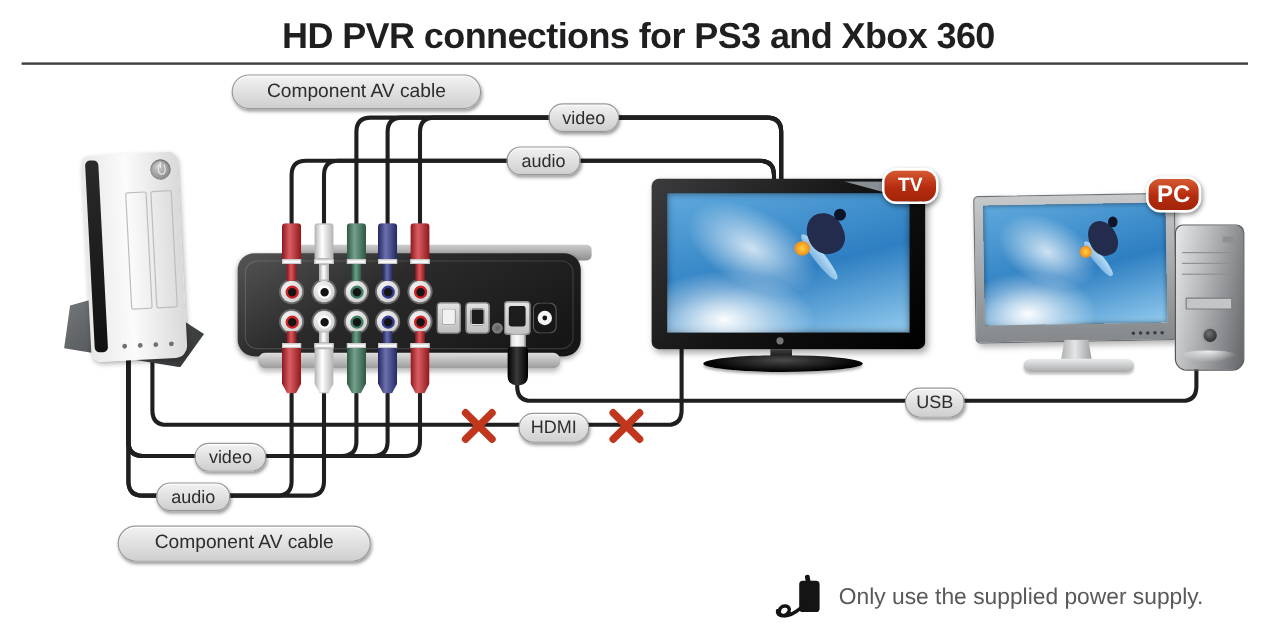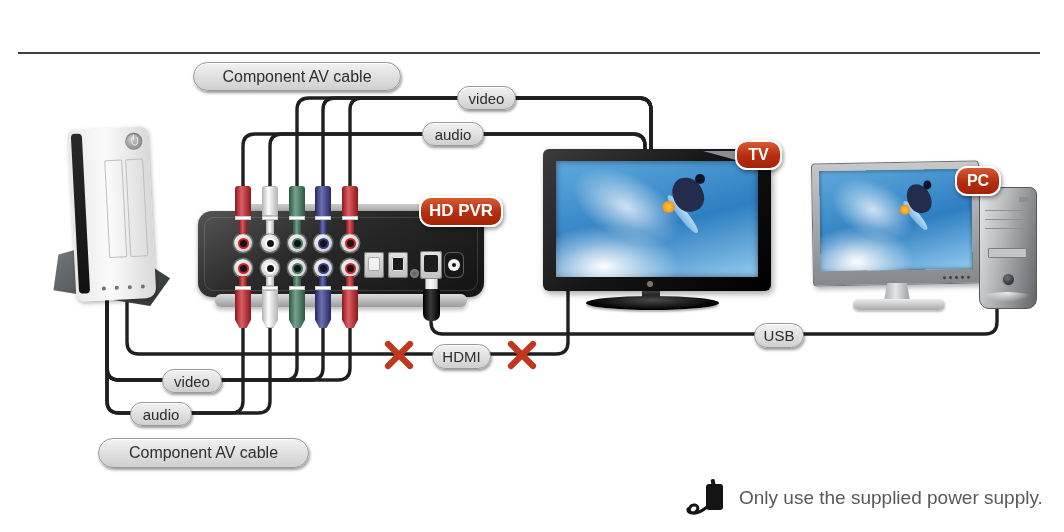--- a/index.html
+++ b/index.html
@@ -147,27 +147,28 @@
   .tower-slot { position:absolute; left:8px; top:60px; width:37px; height:8px; background:#c3c5c7; border:1px solid #7b7e81; border-radius:1px; }
   .tower-btn { position:absolute; left:23px; top:86px; width:11px; height:11px; border-radius:50%;
     background:radial-gradient(circle at 40% 35%, #6f7274,#2e3032 75%); box-shadow:0 0 0 1.5px #94969880; }
   .tower-swoosh { position:absolute; left:2px; bottom:6px; width:50px; height:10px; border-radius:50%;
     background:radial-gradient(ellipse at 50% 0%, rgba(255,255,255,.85), rgba(255,255,255,0) 70%); }
 
   
   .footer { position:absolute; left:0; top:474px; width:1064px; height:44px; z-index:6; }
   .fnote { position:absolute; display:flex; align-items:center; gap:7px; color:#58595b; font-size:19px; }
   .fnote.left { left:17px; top:8px; }
-  .fnote.right { left:686px; top:4px;justify-content:space-between; }
+  .fnote.right { left:646px; top:4px;justify-content:space-between; }
 </style>
 </head>
 <body>
 
 <div class="stage">
 
+  <div class="title">HD PVR connections for PS3 and Xbox 360</div>
   <div class="title-rule"></div>
 
   <svg class="cables" width="1064" height="532" viewBox="0 0 1064 532">
     <path d="M243,194 V146 Q243,134 255,134 H633 Q645,134 645,146 V153"></path>
     <path d="M270,194 V146 Q270,134 282,134 H633 Q645,134 645,146 V153"></path>
     <path d="M297,194 V110 Q297,98 309,98 H639 Q651,98 651,110 V153"></path>
     <path d="M323,194 V110 Q323,98 335,98 H639 Q651,98 651,110 V153"></path>
     <path d="M350,194 V110 Q350,98 362,98 H639 Q651,98 651,110 V153"></path>
     <path d="M107,292 V368 Q107,380 119,380 H285 Q297,380 297,368 V328"></path>
     <path d="M107,292 V368 Q107,380 119,380 H311 Q323,380 323,368 V328"></path>
@@ -358,23 +359,22 @@
 
   <div class="pill big" style="left:193px; top:62px;  width:206px; height:27px;">Component AV cable</div>
   <div class="pill" style="left:457px; top:86px;  width:57px;  height:22px;">video</div>
   <div class="pill" style="left:422px; top:122px; width:60px;  height:22px;">audio</div>
   <div class="pill" style="left:432px; top:344px; width:57px;  height:23px;">HDMI</div>
   <div class="pill" style="left:754px; top:323px; width:48px;  height:23px;">USB</div>
   <div class="pill" style="left:162px; top:369px; width:58px;  height:22px;">video</div>
   <div class="pill" style="left:130px; top:402px; width:60px;  height:22px;">audio</div>
   <div class="pill big" style="left:98px;  top:438px; width:209px; height:28px;">Component AV cable</div>
 
-  <div class="rlabel" style="left:419px; top:196px; width:80px; height:27px; font-size:17px;">HD PVR</div>
   <div class="rlabel" style="left:735px; top:140px; width:43px; height:26px; font-size:16px;">TV</div>
-  <div class="rlabel" style="left:955px; top:147px; width:42px; height:26px; font-size:16px;margin-top:19px;">PC</div>
+  <div class="rlabel" style="left:955px; top:147px; width:42px; height:26px; font-size:20px;">PC</div>
 
   <div class="footer">
     <div class="fnote right">
       <svg width="46" height="40" viewBox="0 0 46 40">
         <rect x="25" y="1" width="4" height="7" rx="1.5" fill="#141414" transform="rotate(-10 27 4)"></rect>
         <rect x="20" y="6" width="17" height="26" rx="3" fill="#141414"></rect>
         <path d="M21,29 C 10,38 2,36 3.5,30.5 C 5,25 13.5,26.5 11.5,31.5 C 9.5,36.5 1,36 2,31" stroke="#141414" stroke-width="3" fill="none" stroke-linecap="round"></path>
       </svg>
       <span>Only use the supplied power supply.</span>
     </div>

